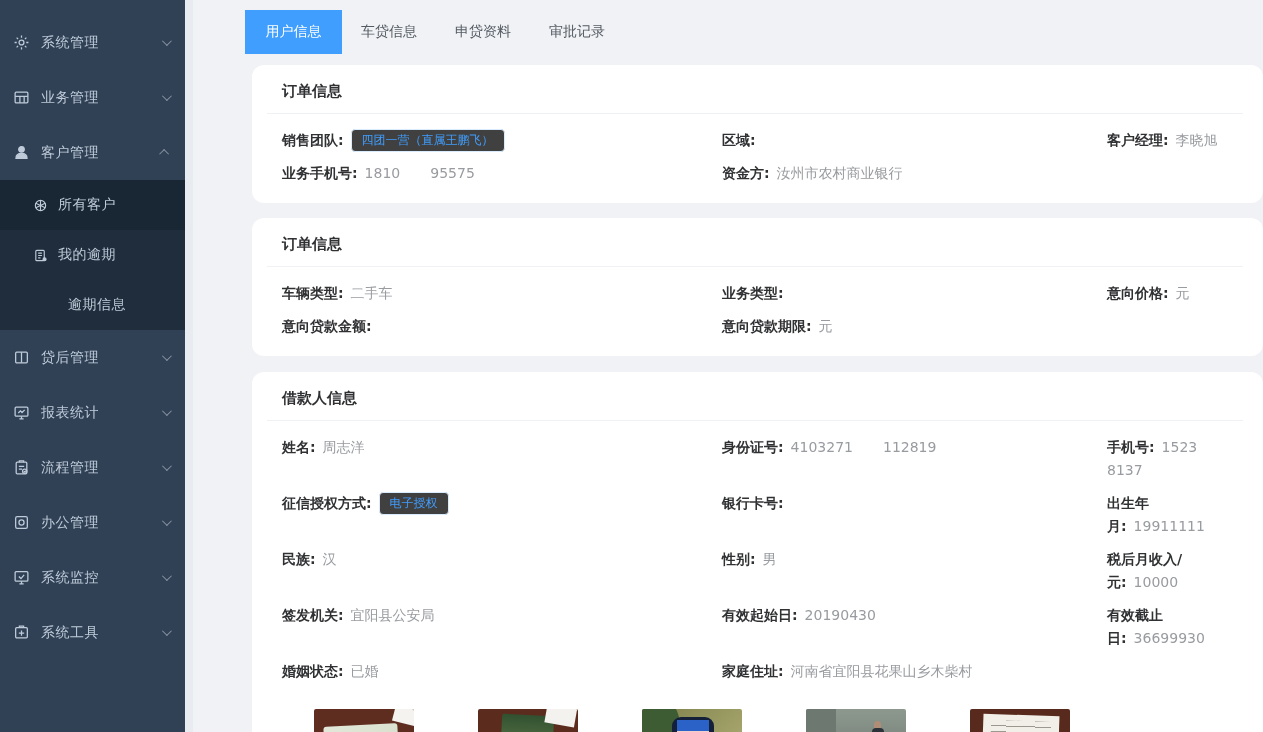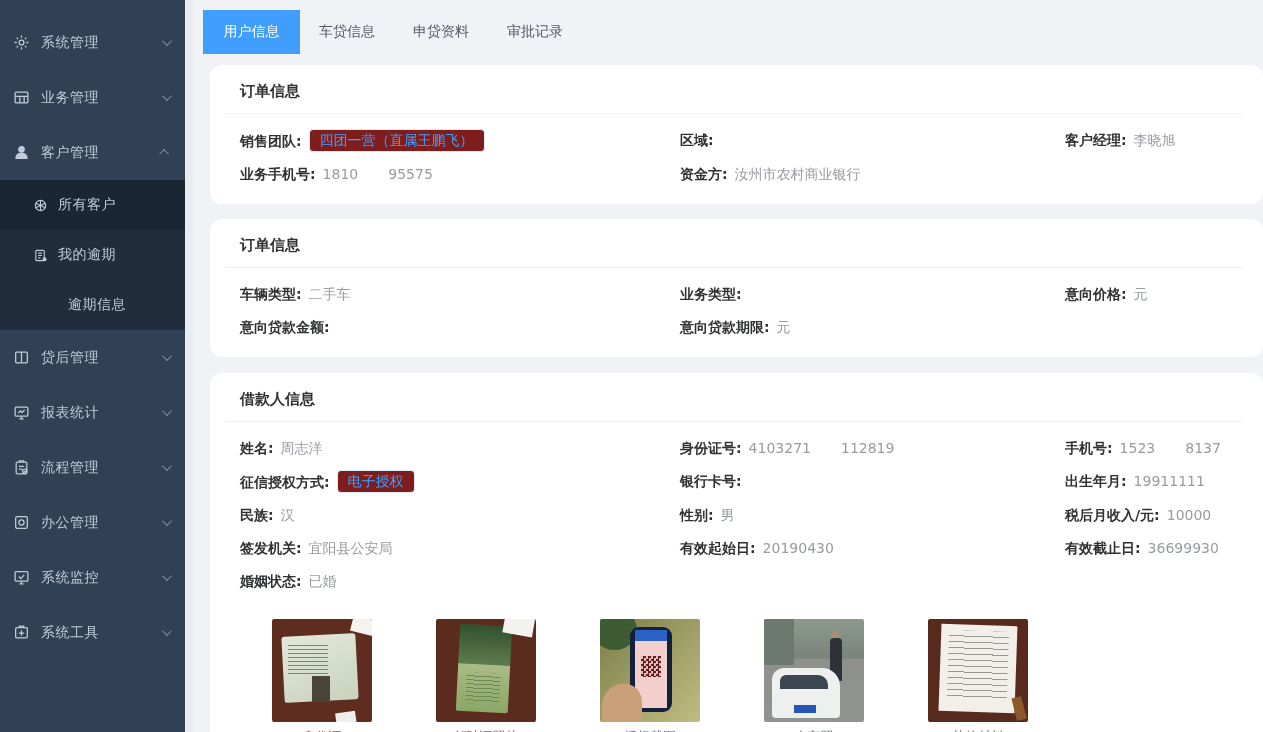--- a/index.html
+++ b/index.html
@@ -28,21 +28,21 @@
     height:50px; display:flex; align-items:center; padding-left:33px;
     cursor:pointer; color:#bfcbd9;
   }
   .sub-item.active { background:#192634; }
   .sub-item .mi { width:15px; height:15px; flex:0 0 15px; }
   .sub-item .lbl { margin-left:10px; font-size:14px; letter-spacing:.5px; }
   .sub-item.noicon { padding-left:58px; }
   svg.ic { stroke:#bfcbd9; fill:none; stroke-width:1.2; width:100%; height:100%; }
 
   
-  .main { position:absolute; left:185px; top:0; width:1078px; height:732px; }
+  .main { position:absolute; left:185px; top:0; width:1078px; height:732px;padding-left:42px; }
   .edge-strip { position:absolute; left:0; top:0; width:8px; height:732px; background:#e8ebf0; }
   .tabstrip { display:flex; margin:10px 0 0 18px; height:44px; }
   .tab {
     height:44px; display:flex; align-items:center; justify-content:center;
     font-size:14px; color:#545b63; cursor:pointer; width:94px;
   }
   .tab.active { background:#409eff; color:#fff; width:97px; }
   .card {
     background:#fff; border-radius:12px; margin-left:25px;
     padding:16px 20px 18px 30px; width:calc(100% - 25px);
@@ -52,22 +52,22 @@
   .card-title { font-size:15px; font-weight:bold; color:#303133; line-height:20px; }
   .card-div { border-top:1px solid #f0f1f4; margin:12px 0 0 -15px; }
   .fgrid {
     display:grid; grid-template-columns:440px 385px 1fr;
     row-gap:10px; margin-top:15px; line-height:23px;
   }
   .fl { font-weight:bold; color:#303133; }
   .fv { color:#989b9f; margin-left:7px; }
   .gap { display:inline-block; width:30px; }
   .tag {
-    display:inline-block; background:#7f1d1d; border:1px solid #d9ecff;
-    color:#409eff; border-radius:4px; font-size:14px; line-height:19px;
+    display:inline-block; background:#404040; border:1px solid #d9ecff;
+    color:#409eff; border-radius:4px; font-size:12px; line-height:19px;
     padding:1px 10px; margin-left:7px; vertical-align:1px;
   }
   
   .photos { display:flex; gap:64px; margin:26px 0 0 32px; }
   .ph-wrap { width:100px; }
   .ph { width:100px; height:103px; position:relative; overflow:hidden; border-radius:2px; cursor:pointer; }
   .cap { text-align:center; font-size:13px; color:#5f6368; margin-top:7px; line-height:15px; }
   
   .ph-idcard { background:#5e2d20; }
   .ph-idcard .idc { position:absolute; left:11%; top:16%; width:74%; height:64%;
@@ -335,20 +335,23 @@
       </div>
       <div>
         <span class="fl">有效起始日:</span><span class="fv">20190430</span>
       </div>
       <div>
         <span class="fl">有效截止日:</span><span class="fv">36699930</span>
       </div>
 
       <div>
         <span class="fl">婚姻状态:</span><span class="fv">已婚</span>
+      </div>
+      <div>
+        <span class="fl">家庭住址:</span><span class="fv">河南省宜阳县花果山乡木柴村</span>
       </div>
       <div></div>
     </div>
 
     <div class="photos">
       <div class="ph-wrap">
         <div class="ph ph-idcard">
           <div class="idc"></div>
           <div class="txt"></div>
             <div class="face"></div>

